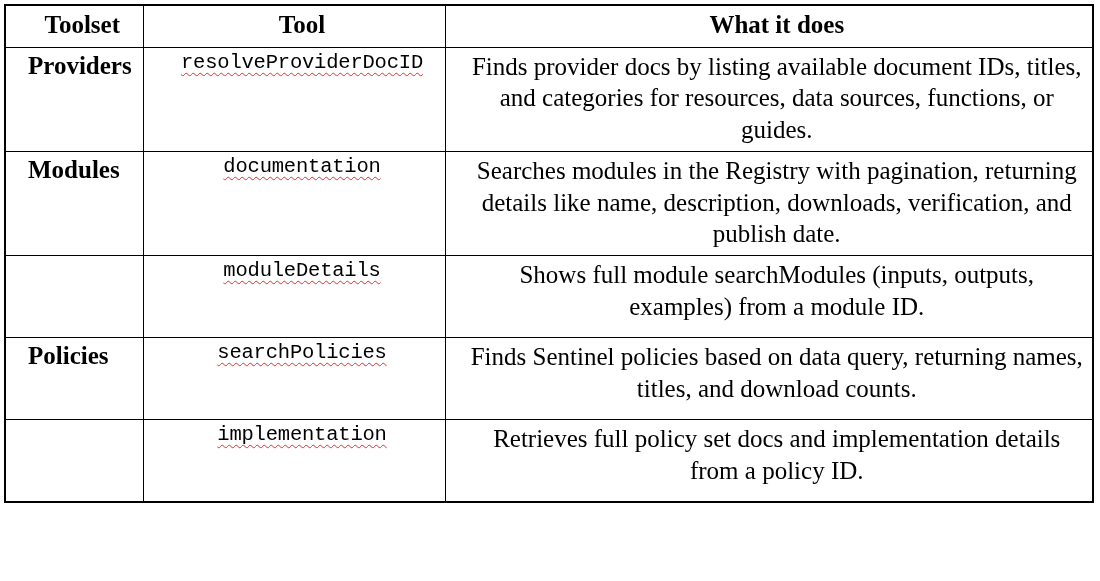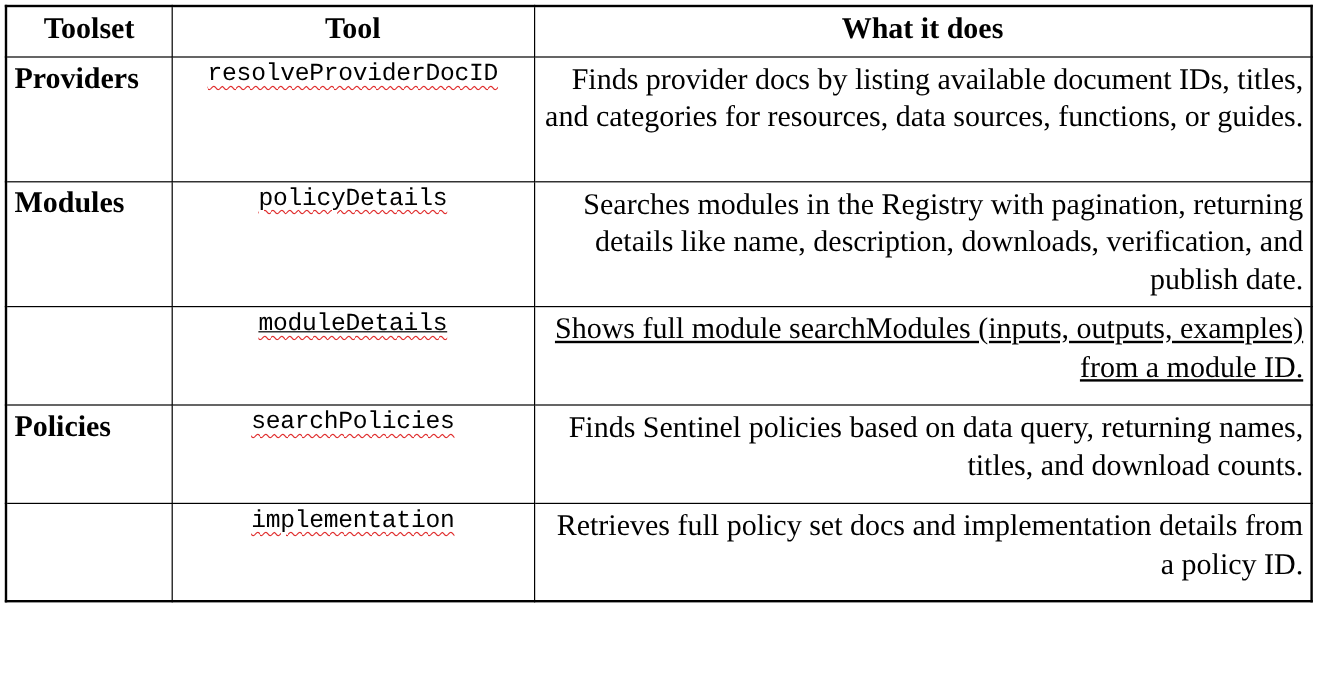--- a/index.html
+++ b/index.html
@@ -27,21 +27,21 @@
     border: 2px solid #000000;
   }
   table.tools-table col.col-toolset { width: 138px; }
   table.tools-table col.col-tool    { width: 302px; }
   table.tools-table col.col-what    { width: 648px; }
 
   table.tools-table th,
   table.tools-table td {
     border: 1px solid #000000;
     vertical-align: top;
-    padding: 3px 6px 5px 6px;
+    padding: 3px 6px 5px 22px;
   }
   table.tools-table thead th {
     text-align: center;
     font-weight: bold;
     font-size: 25px;
     line-height: 1.22;
     padding-top: 4px;
     padding-bottom: 6px;
   }
   td.toolset {
@@ -65,37 +65,37 @@
     
     text-decoration: underline;
     text-decoration-style: wavy;
     text-decoration-color: #e03030;
     text-decoration-thickness: 1px;
     text-underline-offset: 4px;
   }
   td.what {
     font-size: 25px;
     line-height: 1.27;
-    text-align: right;
+    text-align: center;
     padding-top: 4px;
   }
   td.what .mono-inline {
     font-family: "Liberation Mono", monospace;
     font-size: 20.5px;
     letter-spacing: -0.2px;
     text-decoration: underline;
     text-decoration-style: wavy;
     text-decoration-color: #e03030;
     text-decoration-thickness: 1px;
     text-underline-offset: 4px;
   }
   .row-h-1 { height: 104px; margin-top: 44px; }
   .row-h-2 { height: 82px; }
   .row-h-3 { height: 104px; }
-  .row-h-4 { height: 82px; text-decoration: underline; }
+  .row-h-4 { height: 82px; }
   .row-h-5 { height: 82px; }
   .row-h-6 { height: 82px; }
 </style>
 </head>
 <body>
 
 <div class="table-wrap">
   <table class="tools-table">
     <colgroup>
       <col class="col-toolset">
@@ -110,21 +110,21 @@
       </tr>
     </thead>
     <tbody>
       <tr class="row-h-1">
         <td class="toolset">Providers</td>
         <td class="tool"><span class="mono">resolveProviderDocID</span></td>
         <td class="what"><span>Finds provider docs by listing available document IDs, titles, and categories for resources, data sources, functions, or guides.</span></td>
       </tr>
       <tr class="row-h-3">
         <td class="toolset">Modules</td>
-        <td class="tool"><span class="mono">policyDetails</span></td>
+        <td class="tool"><span class="mono">documentation</span></td>
         <td class="what"><span>Searches modules in the Registry with pagination, returning details like name, description, downloads, verification, and publish date.</span></td>
       </tr>
       <tr class="row-h-4">
         <td class="toolset"></td>
         <td class="tool"><span class="mono">moduleDetails</span></td>
         <td class="what"><span>Shows full module searchModules (inputs, outputs, examples) from a module ID.</span></td>
       </tr>
       <tr class="row-h-5">
         <td class="toolset">Policies</td>
         <td class="tool"><span class="mono">searchPolicies</span></td>

